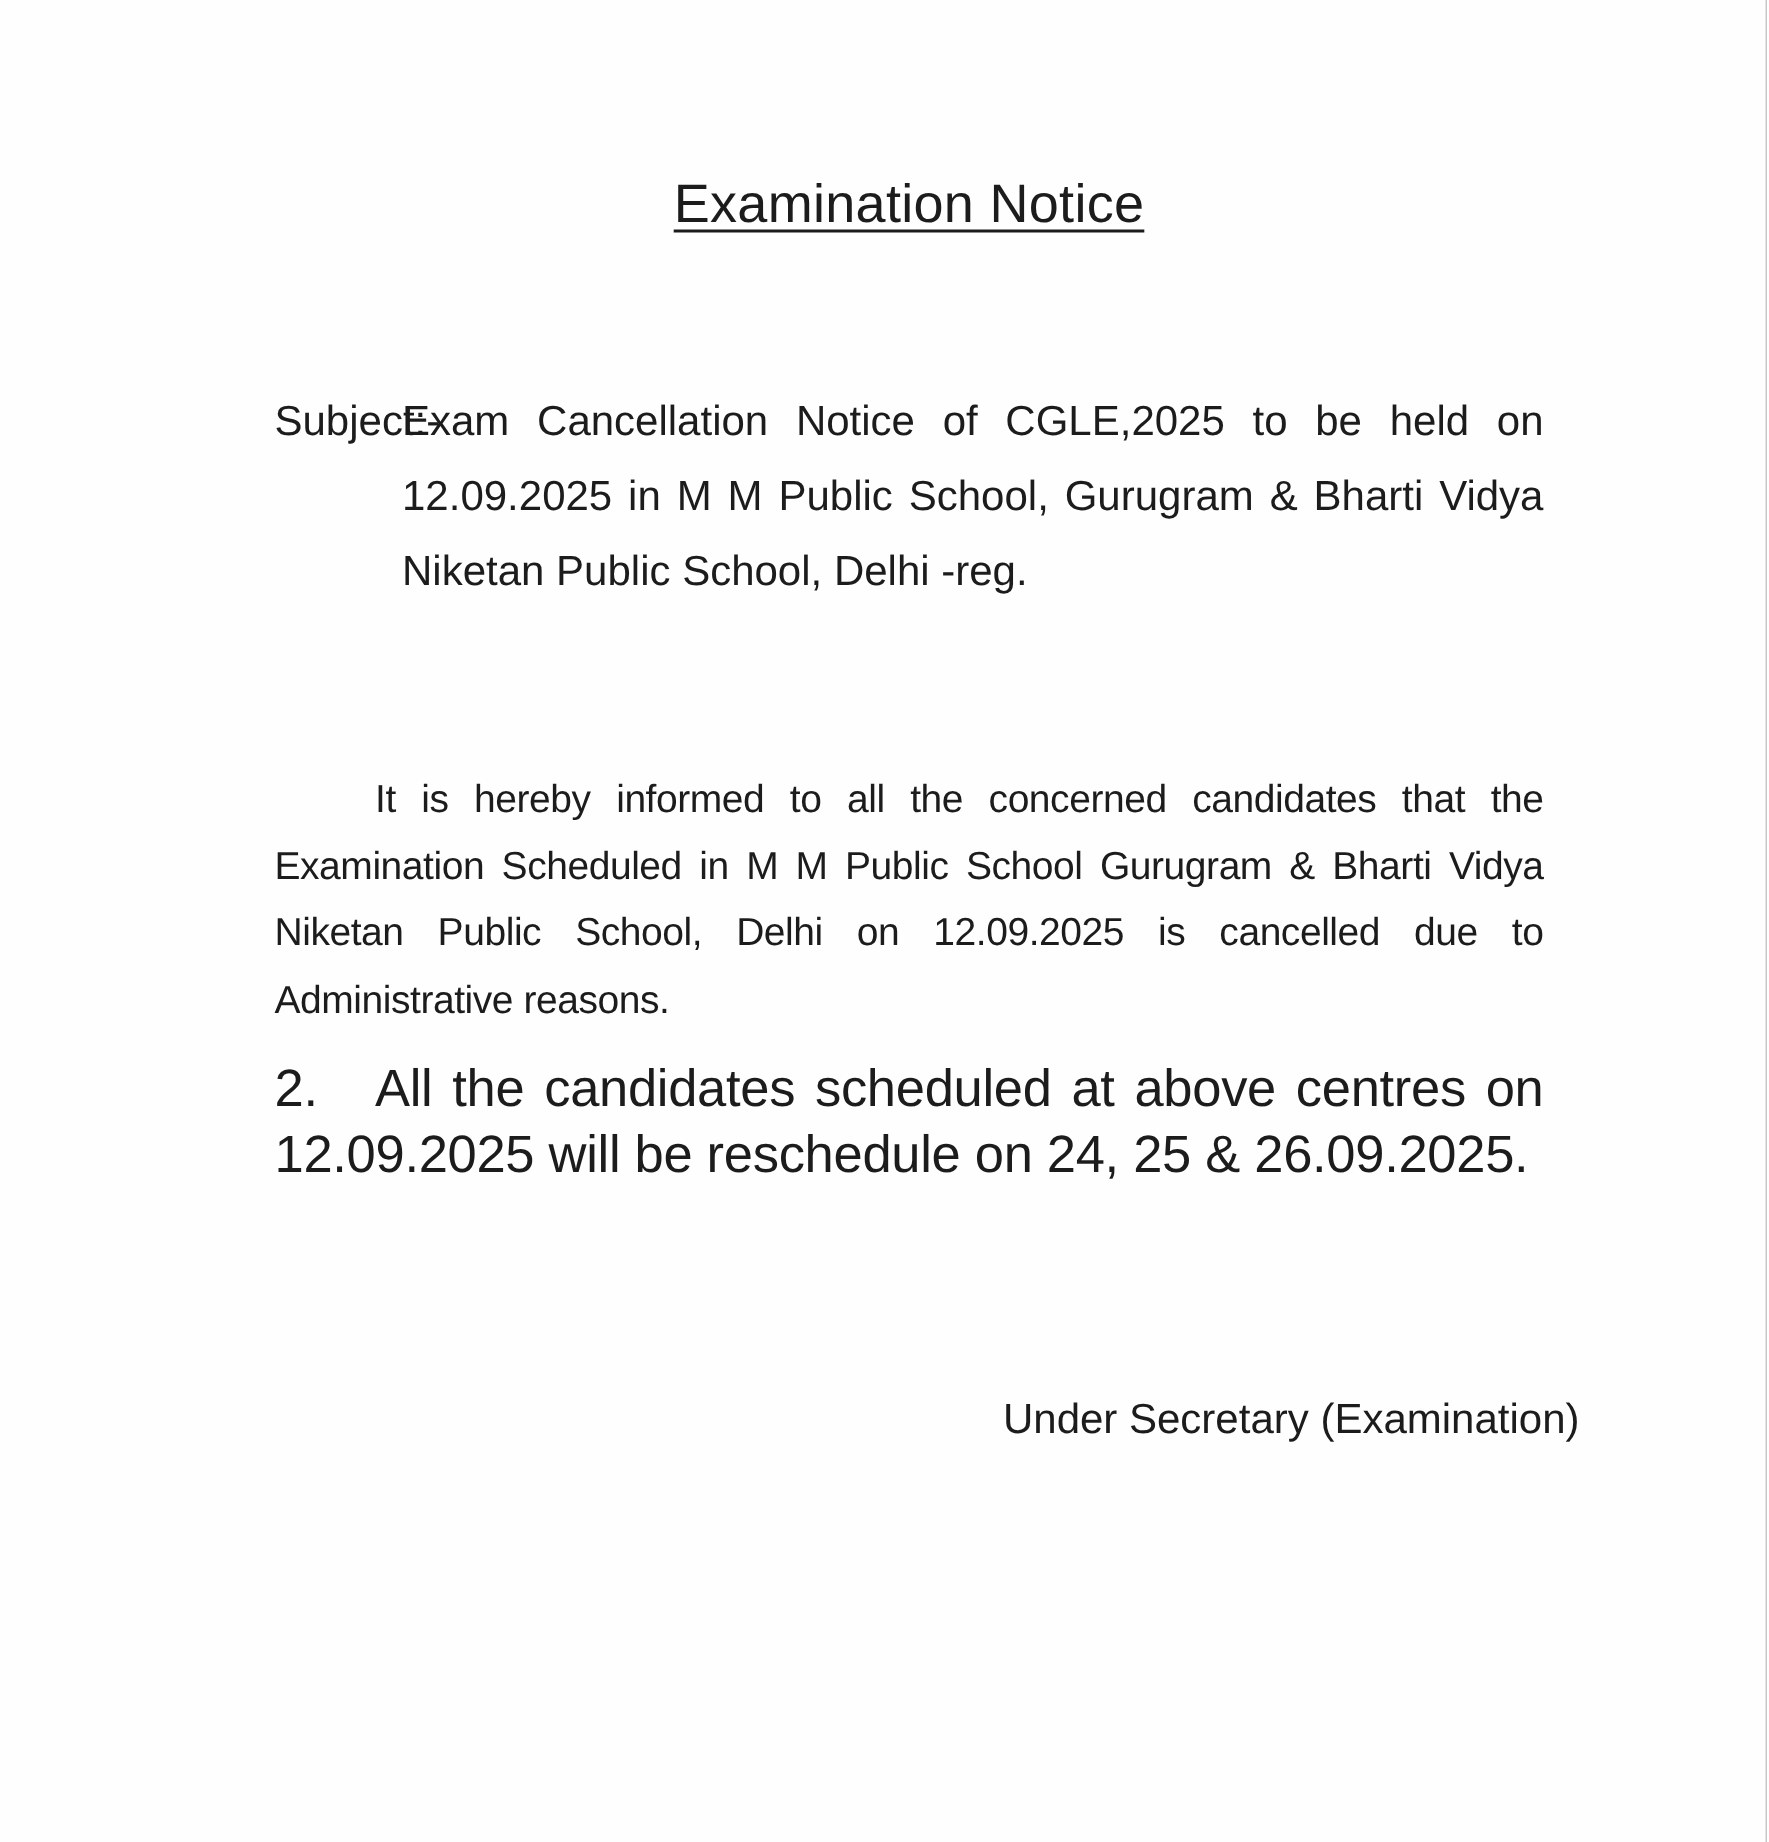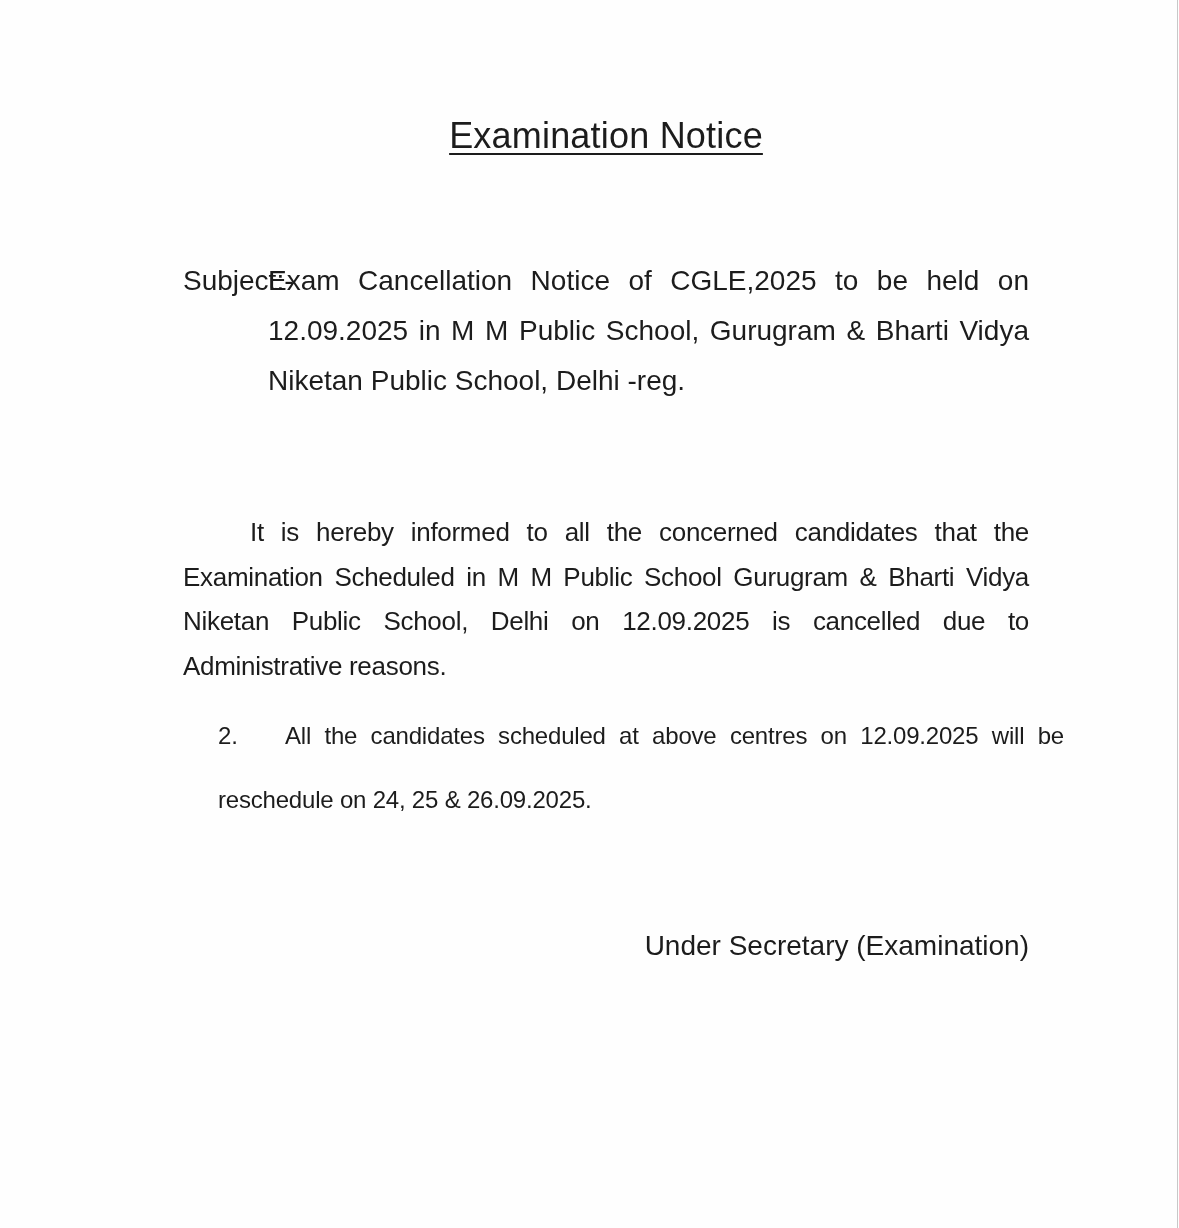--- a/index.html
+++ b/index.html
@@ -66,38 +66,38 @@
       line-height: 44.5px;
       text-align: justify;
       text-indent: 67px;
       letter-spacing: -0.3px;
     }
     .para2 {
       position: absolute;
       top: 704px;
       left: 183px;
       width: 846px;
-      font-size: 24px;
-      line-height: 64px;
+      font-size: 35px;
+      line-height: 44px;
       text-align: justify;
       letter-spacing: -0.2px;
-      margin-left: 35px;
     }
     .para2 .num {
       display: inline-block;
       width: 67px;
     }
     .signature {
       position: absolute;
       top: 926px;
       left: 0;
       width: 1029px;
       text-align: right;
       font-size: 28px;
       line-height: 40px;
+      padding-left: 24px;
     }
   </style>
 </head>
 <body>
 
 <div class="page-edge"></div>
 
 <div class="title">
   <span>Examination Notice</span>
 </div>

